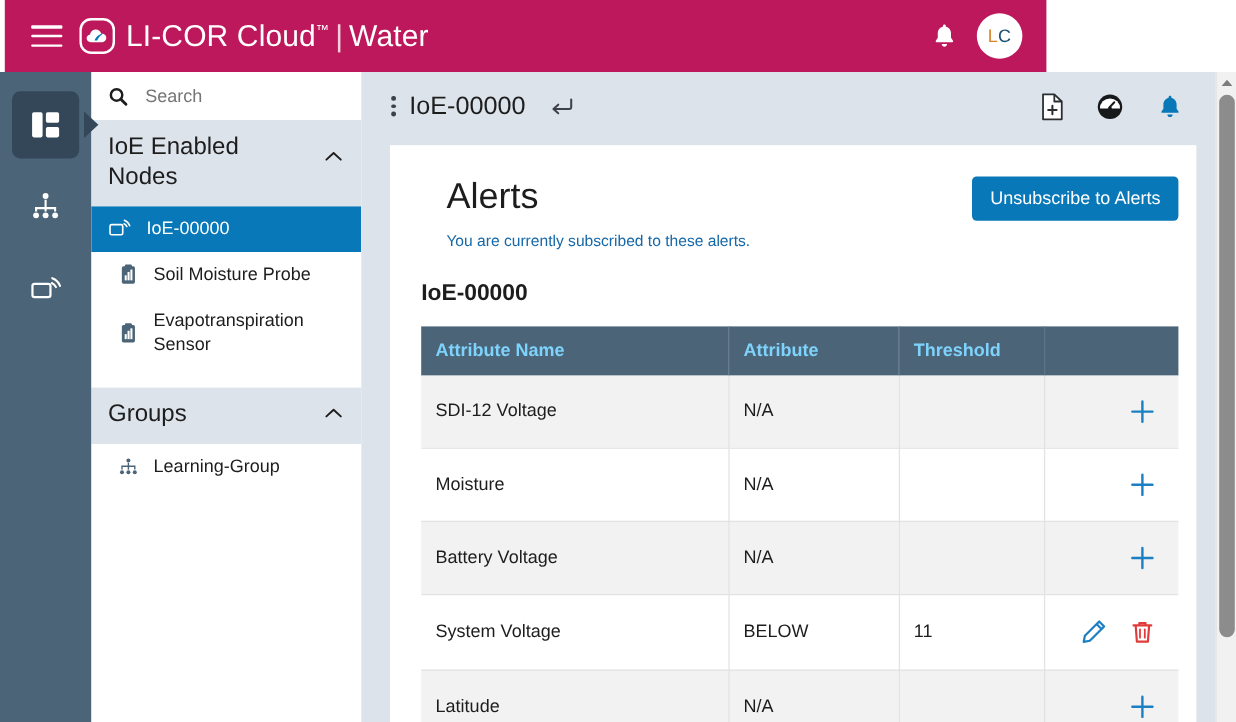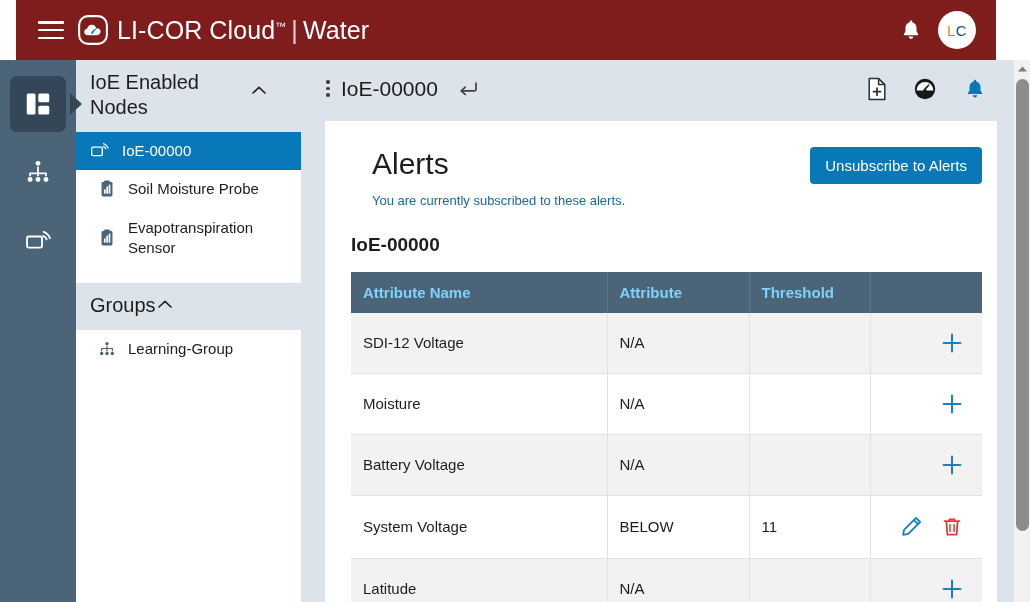--- a/index.html
+++ b/index.html
@@ -7,23 +7,23 @@
     width: 1030px; height: 602px;
     font-family: "Liberation Sans", sans-serif;
     overflow: hidden;
     background: #ffffff;
   }
 
   .app { position: relative; width: 1030px; height: 602px; }
 
   
   .topbar {
-    position: absolute; top: 0; left: 16px;
-    width: 980px; height: 60px;
-    background: #7f1d1d;
+    position: absolute; top: 0; left: 4px;
+    width: 868px; height: 60px;
+    background: #be185d;
     display: flex; align-items: center;
     z-index: 20;
   }
   .hamburger {
     width: 26px; height: 18px;
     margin-left: 22px; margin-right: 14px;
     display: flex; flex-direction: column; justify-content: space-between;
     cursor: pointer;
   }
   .hamburger span { display: block; height: 2.5px; background: #ffffff; border-radius: 1px; }
@@ -89,21 +89,21 @@
   .search-icon { width: 17px; height: 17px; margin-right: 14px; flex: none; }
   .search-input {
     border: none; outline: none; font-size: 15px;
     color: #2b2b2b; background: transparent; width: 100%;
     font-family: "Liberation Sans", sans-serif;
   }
   .search-input::placeholder { color: #757575; }
 
   .nav-section-head {
     background: #dde3ea; padding: 10px 14px 12px 14px;
-    display: flex; align-items: flex-start; 
+    display: flex; align-items: flex-start; justify-content: space-between;
     cursor: pointer;
   }
   .nav-section-title {
     font-size: 20px; color: #1d1d1d; line-height: 1.25;
     max-width: 160px; font-weight: 400;
   }
   .chev { width: 18px; height: 12px; flex: none; margin-top: 14px; }
   .chev.one-line { margin-top: 5px; }
 
   .nav-item {
@@ -263,20 +263,27 @@
     <div class="rail-item">
       <svg width="30" height="30" viewBox="0 0 26 26">
         <rect x="3.5" y="10" width="13" height="9.6" rx="1.6" fill="none" stroke="#ffffff" stroke-width="1.6"></rect>
         <path d="M17.5 9.4c1.3.6 2.4 1.7 3 3" stroke="#ffffff" stroke-width="1.5" fill="none" stroke-linecap="round"></path>
         <path d="M17.8 5.9c2.6.9 4.7 3 5.6 5.6" stroke="#ffffff" stroke-width="1.5" fill="none" stroke-linecap="round"></path>
       </svg>
     </div>
   </div>
 
   <div class="navpanel">
+    <div class="search-row">
+      <svg class="search-icon" viewBox="0 0 20 20">
+        <circle cx="8.4" cy="8.4" r="5.6" fill="none" stroke="#1d1d1d" stroke-width="2.4"></circle>
+        <path d="M12.6 12.6l5 5" stroke="#1d1d1d" stroke-width="2.8" stroke-linecap="round"></path>
+      </svg>
+      <input class="search-input" type="text" placeholder="Search" style="">
+    </div>
 
     <div class="nav-section-head">
       <div class="nav-section-title">IoE Enabled Nodes</div>
       <svg class="chev" viewBox="0 0 20 14">
         <path d="M3 10.5L10 4l7 6.5" fill="none" stroke="#1d1d1d" stroke-width="1.9" stroke-linecap="round" stroke-linejoin="round"></path>
       </svg>
     </div>
 
     <div class="nav-item selected">
       <svg class="ni-icon" viewBox="0 0 26 22">

